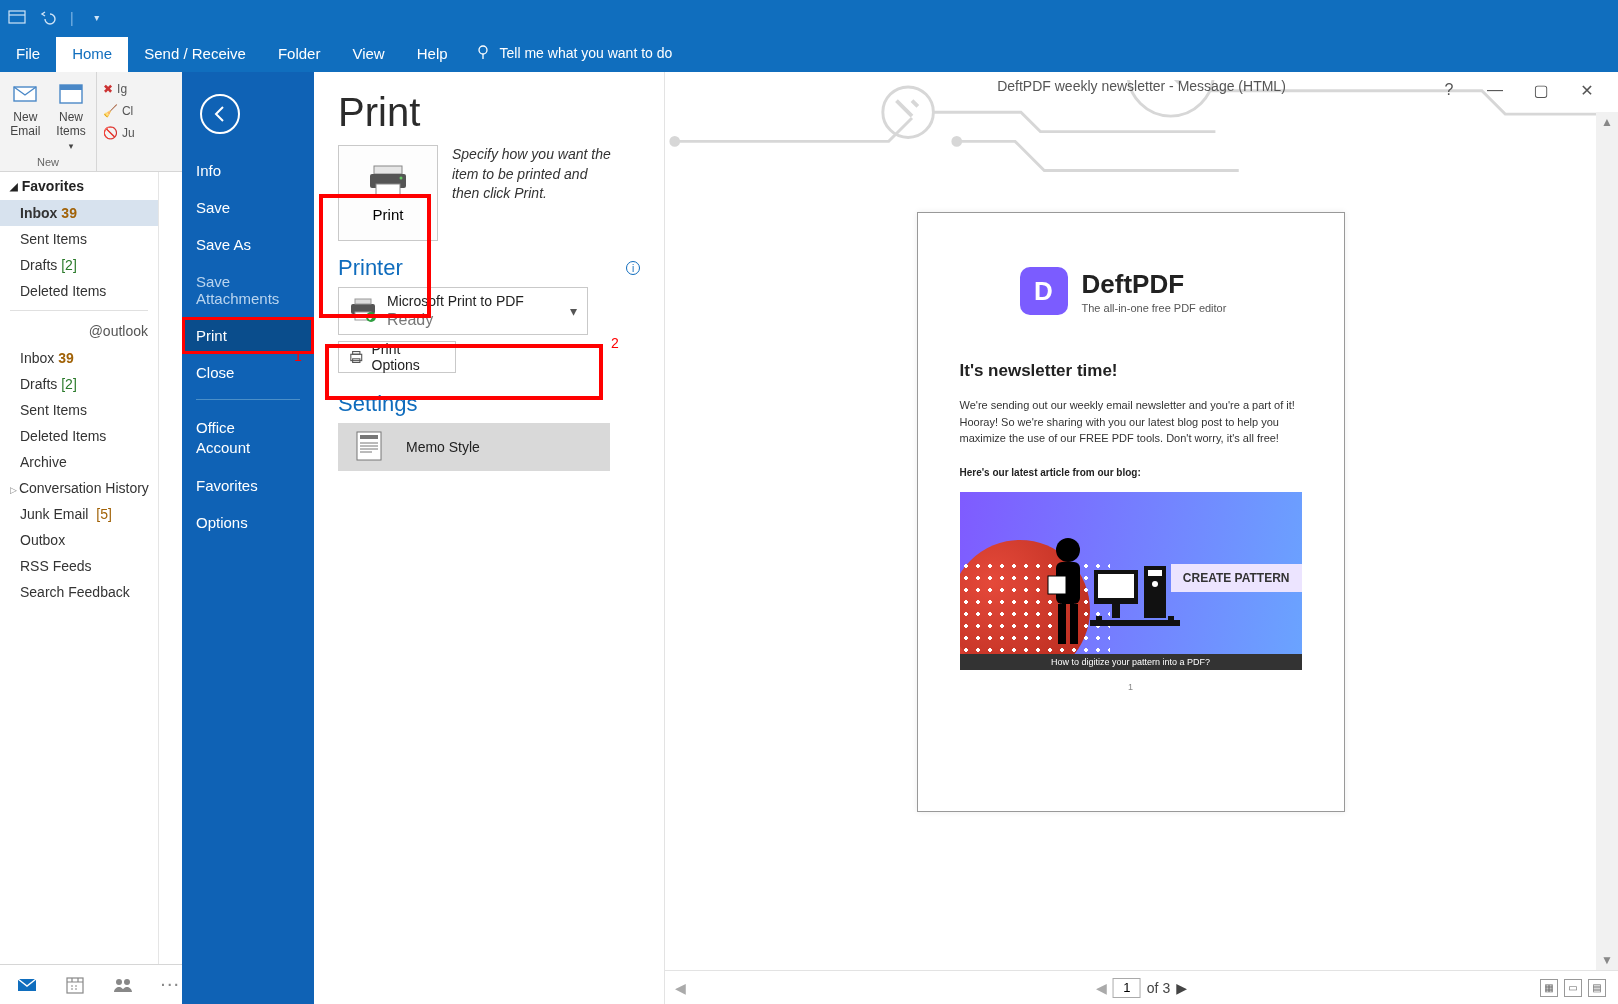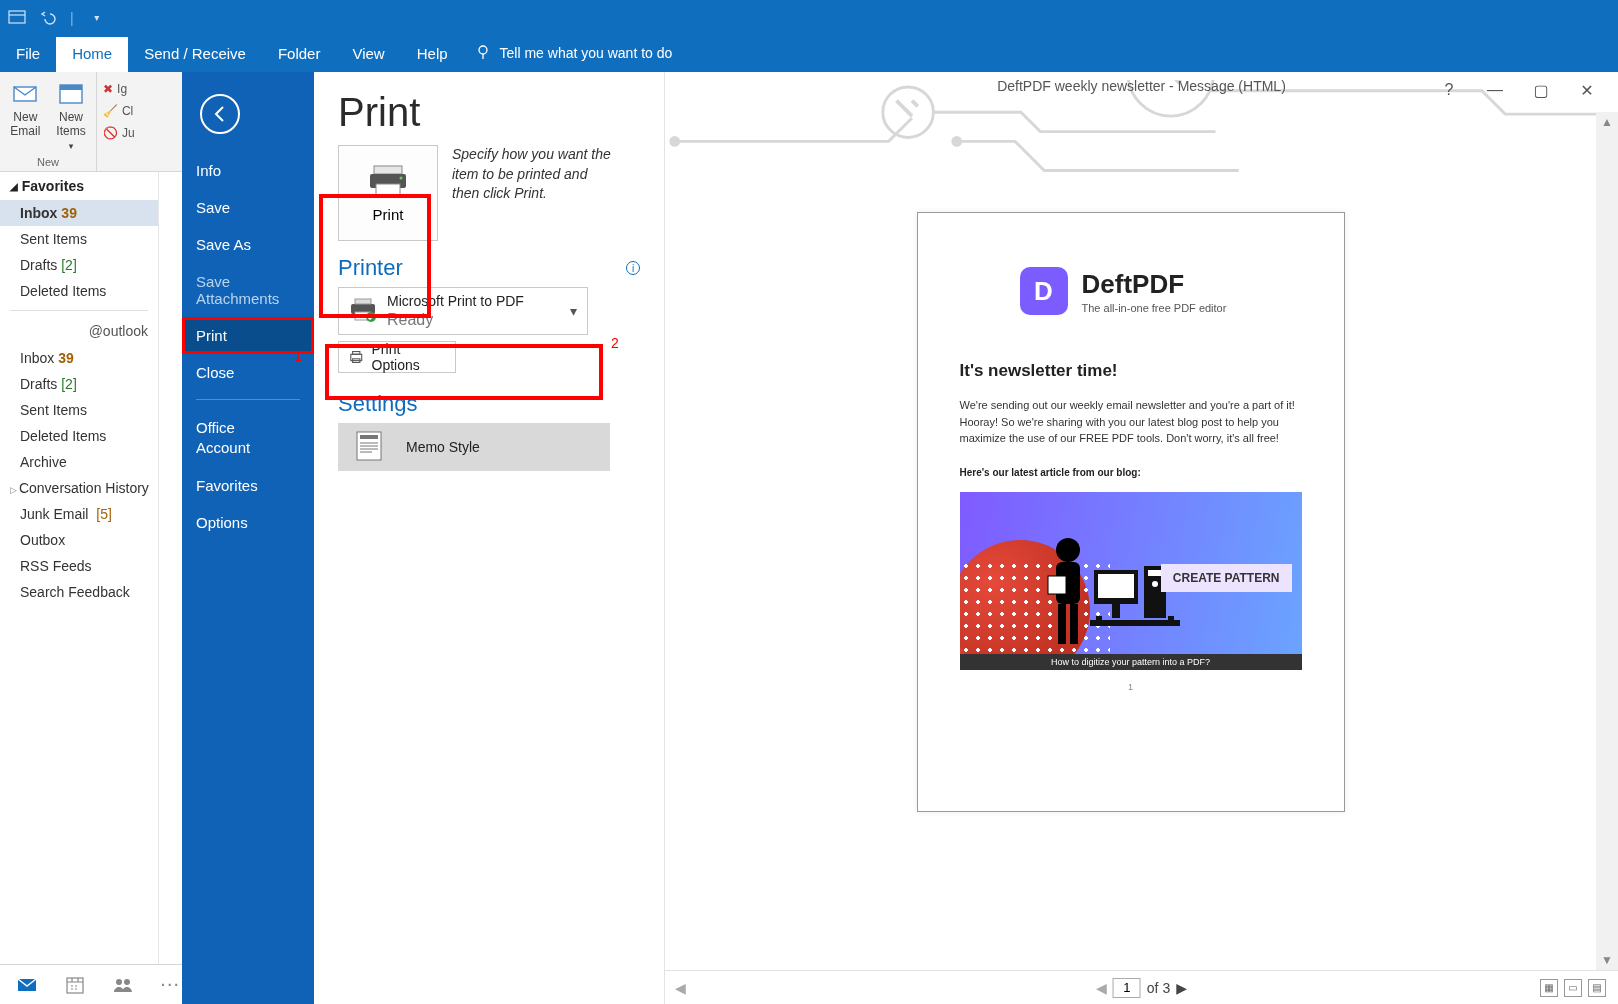--- a/index.html
+++ b/index.html
@@ -81,21 +81,21 @@
   .logo-row{ display:flex; align-items:center; gap:14px; justify-content:flex-start; margin-left:60px;}
   .logo-sq{ width:48px;height:48px;background:#7b5cff;border-radius:10px;display:flex;align-items:center;justify-content:center;color:#fff;font-weight:700;font-size:26px;}
   .brand{ font-size:26px; font-weight:800;}
   .tag{ font-size:11px; color:#555; margin-top:2px;}
   .nl-head{ font-weight:800; font-size:17px; margin-top:46px;}
   .nl-body{ font-size:11px; color:#333; line-height:1.5; margin-top:16px;}
   .nl-sub{ font-size:10px; font-weight:700; margin-top:20px;}
   .hero{ margin-top:14px; height:178px; background:linear-gradient(100deg,#7f5bff,#6aa4ff); position:relative; overflow:hidden;}
   .hero .red-roll{ position:absolute; left:-10px; bottom:-10px; width:140px; height:140px; background:radial-gradient(circle at 30% 30%, #e5493a 0%, #b2271a 100%); border-radius:50%;}
   .hero .dots{ position:absolute; left:0; bottom:0; width:150px; height:110px; background-image: radial-gradient(#fff 2px, transparent 2px); background-size:12px 12px;}
-  .hero .cta{ position:absolute; right:10px; top:72px; background:#ece4ff; color:#333; font-weight:700; font-size:12px; padding:7px 12px;}
+  .hero .cta{ position:absolute; right:0; top:72px; background:#ece4ff; color:#333; font-weight:700; font-size:12px; padding:7px 12px;}
   .hero .cap{ position:absolute; left:0; right:0; bottom:0; background:#333; color:#fff; text-align:center; font-size:9px; padding:3px 0;}
 
   .vscroll{ position:absolute; right:0; top:40px; bottom:34px; width:22px; background:#f1f1f1; display:flex; flex-direction:column; align-items:center; justify-content:space-between; padding:4px 0;}
   .vscroll .arr{ color:#888; font-size:12px; line-height:1;}
   .vscroll .thumb{ width:8px; flex:1; margin:6px 0; background:transparent;}
 
   
   .preview-foot{ position:absolute; bottom:0; left:0; right:0; height:34px; border-top:1px solid #e3e3e3; display:flex; align-items:center;}
   .page-ctrl{ position:absolute; left:50%; transform:translateX(-50%); display:flex; align-items:center; gap:6px; font-size:14px; color:#444;}
   .page-ctrl input{ width:28px; height:20px; border:1px solid #aaa; text-align:center; font-size:13px;}

